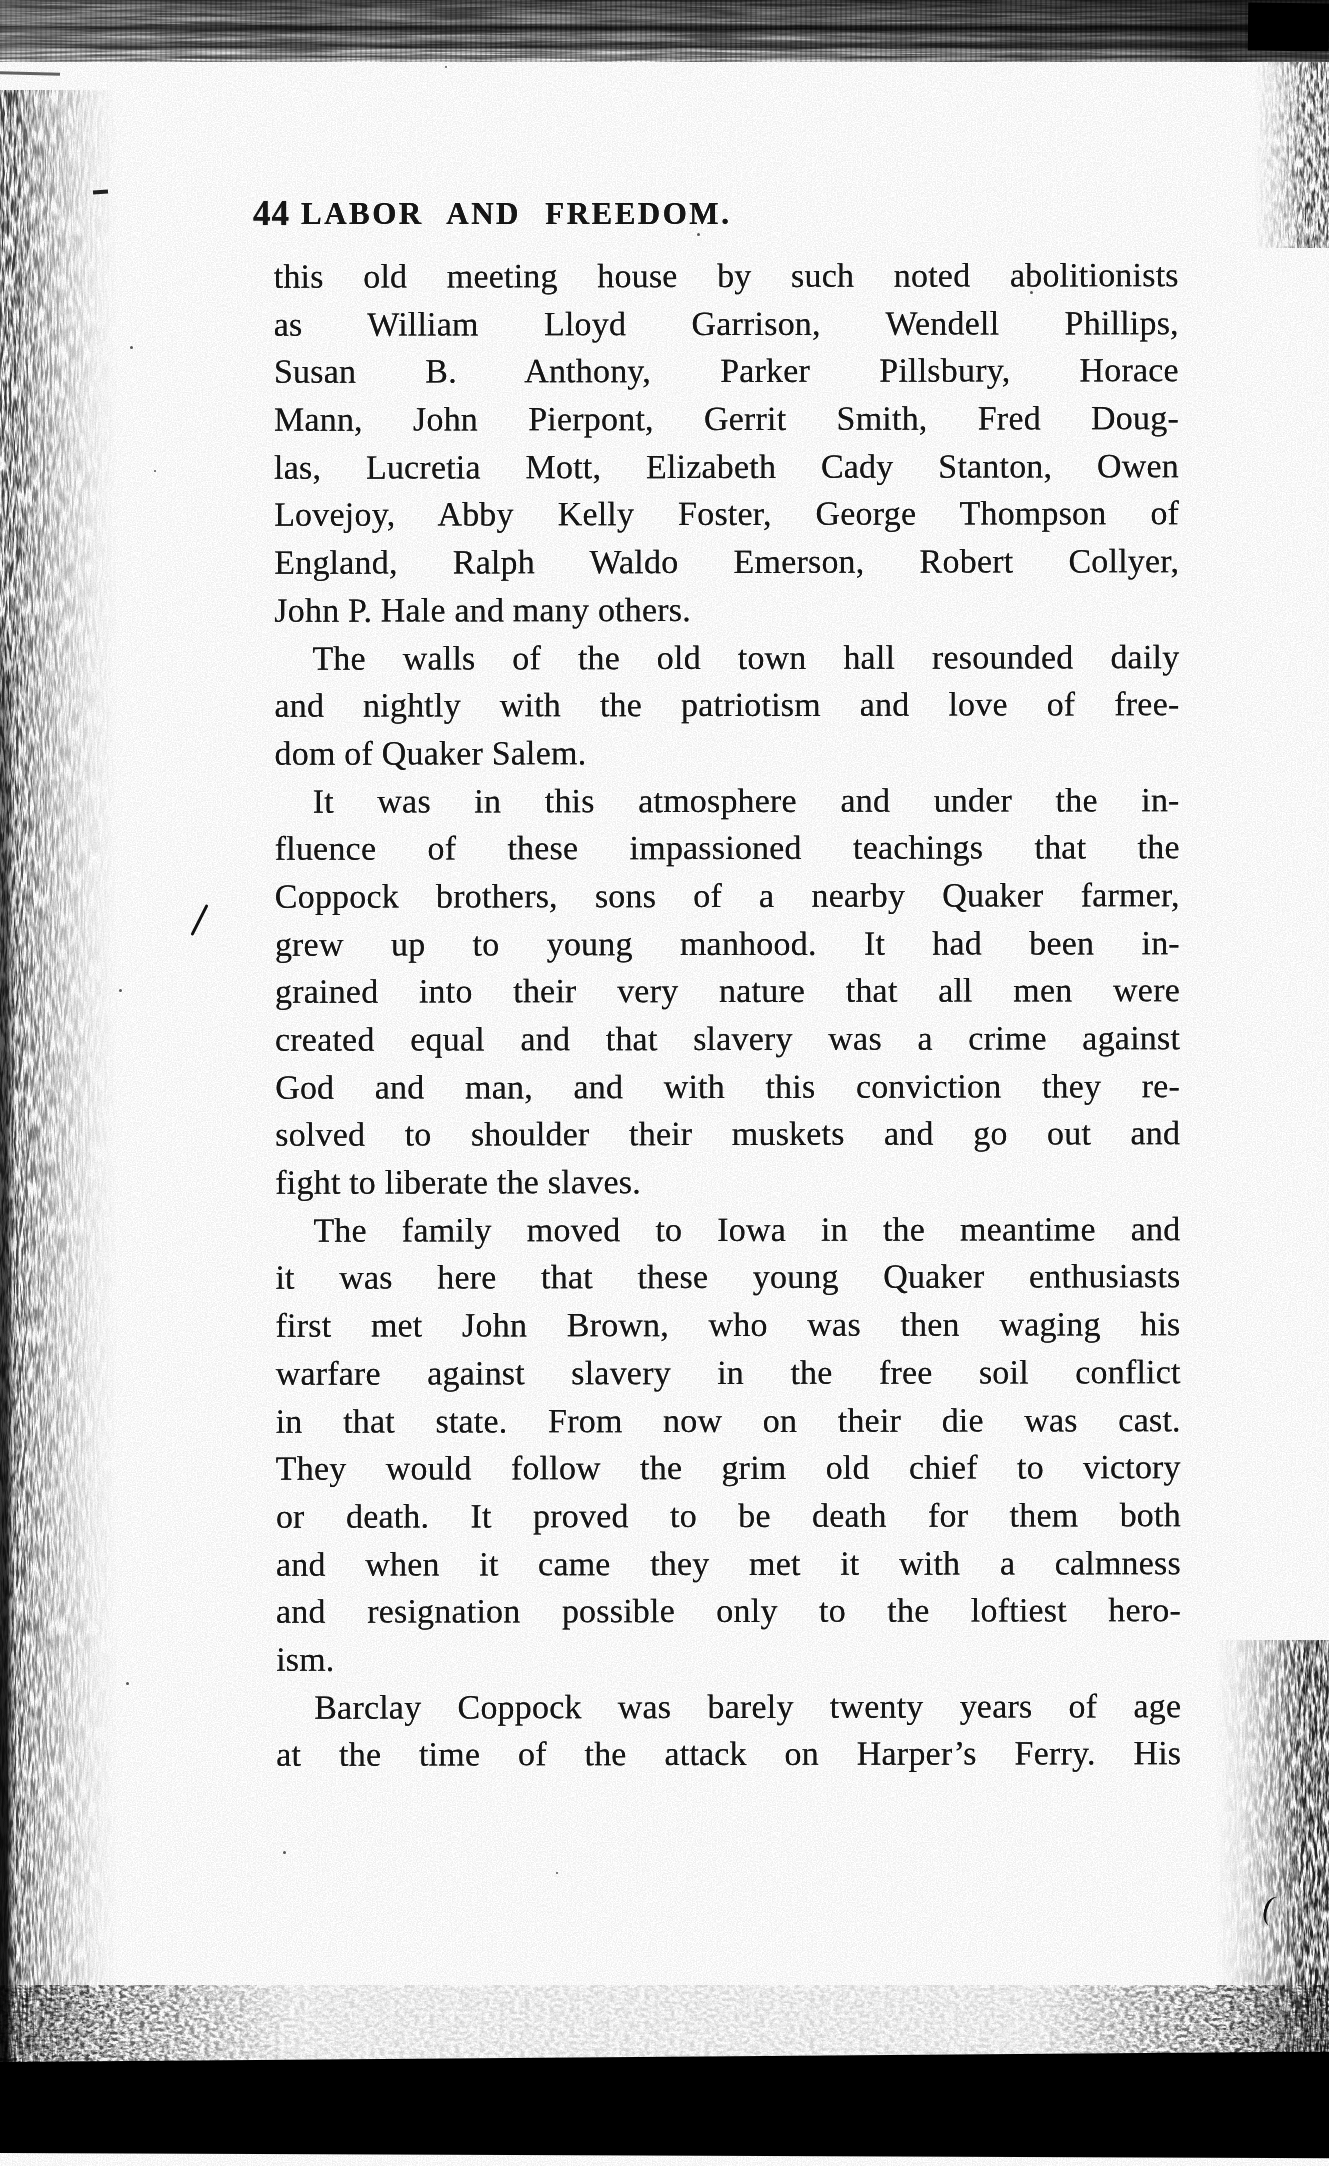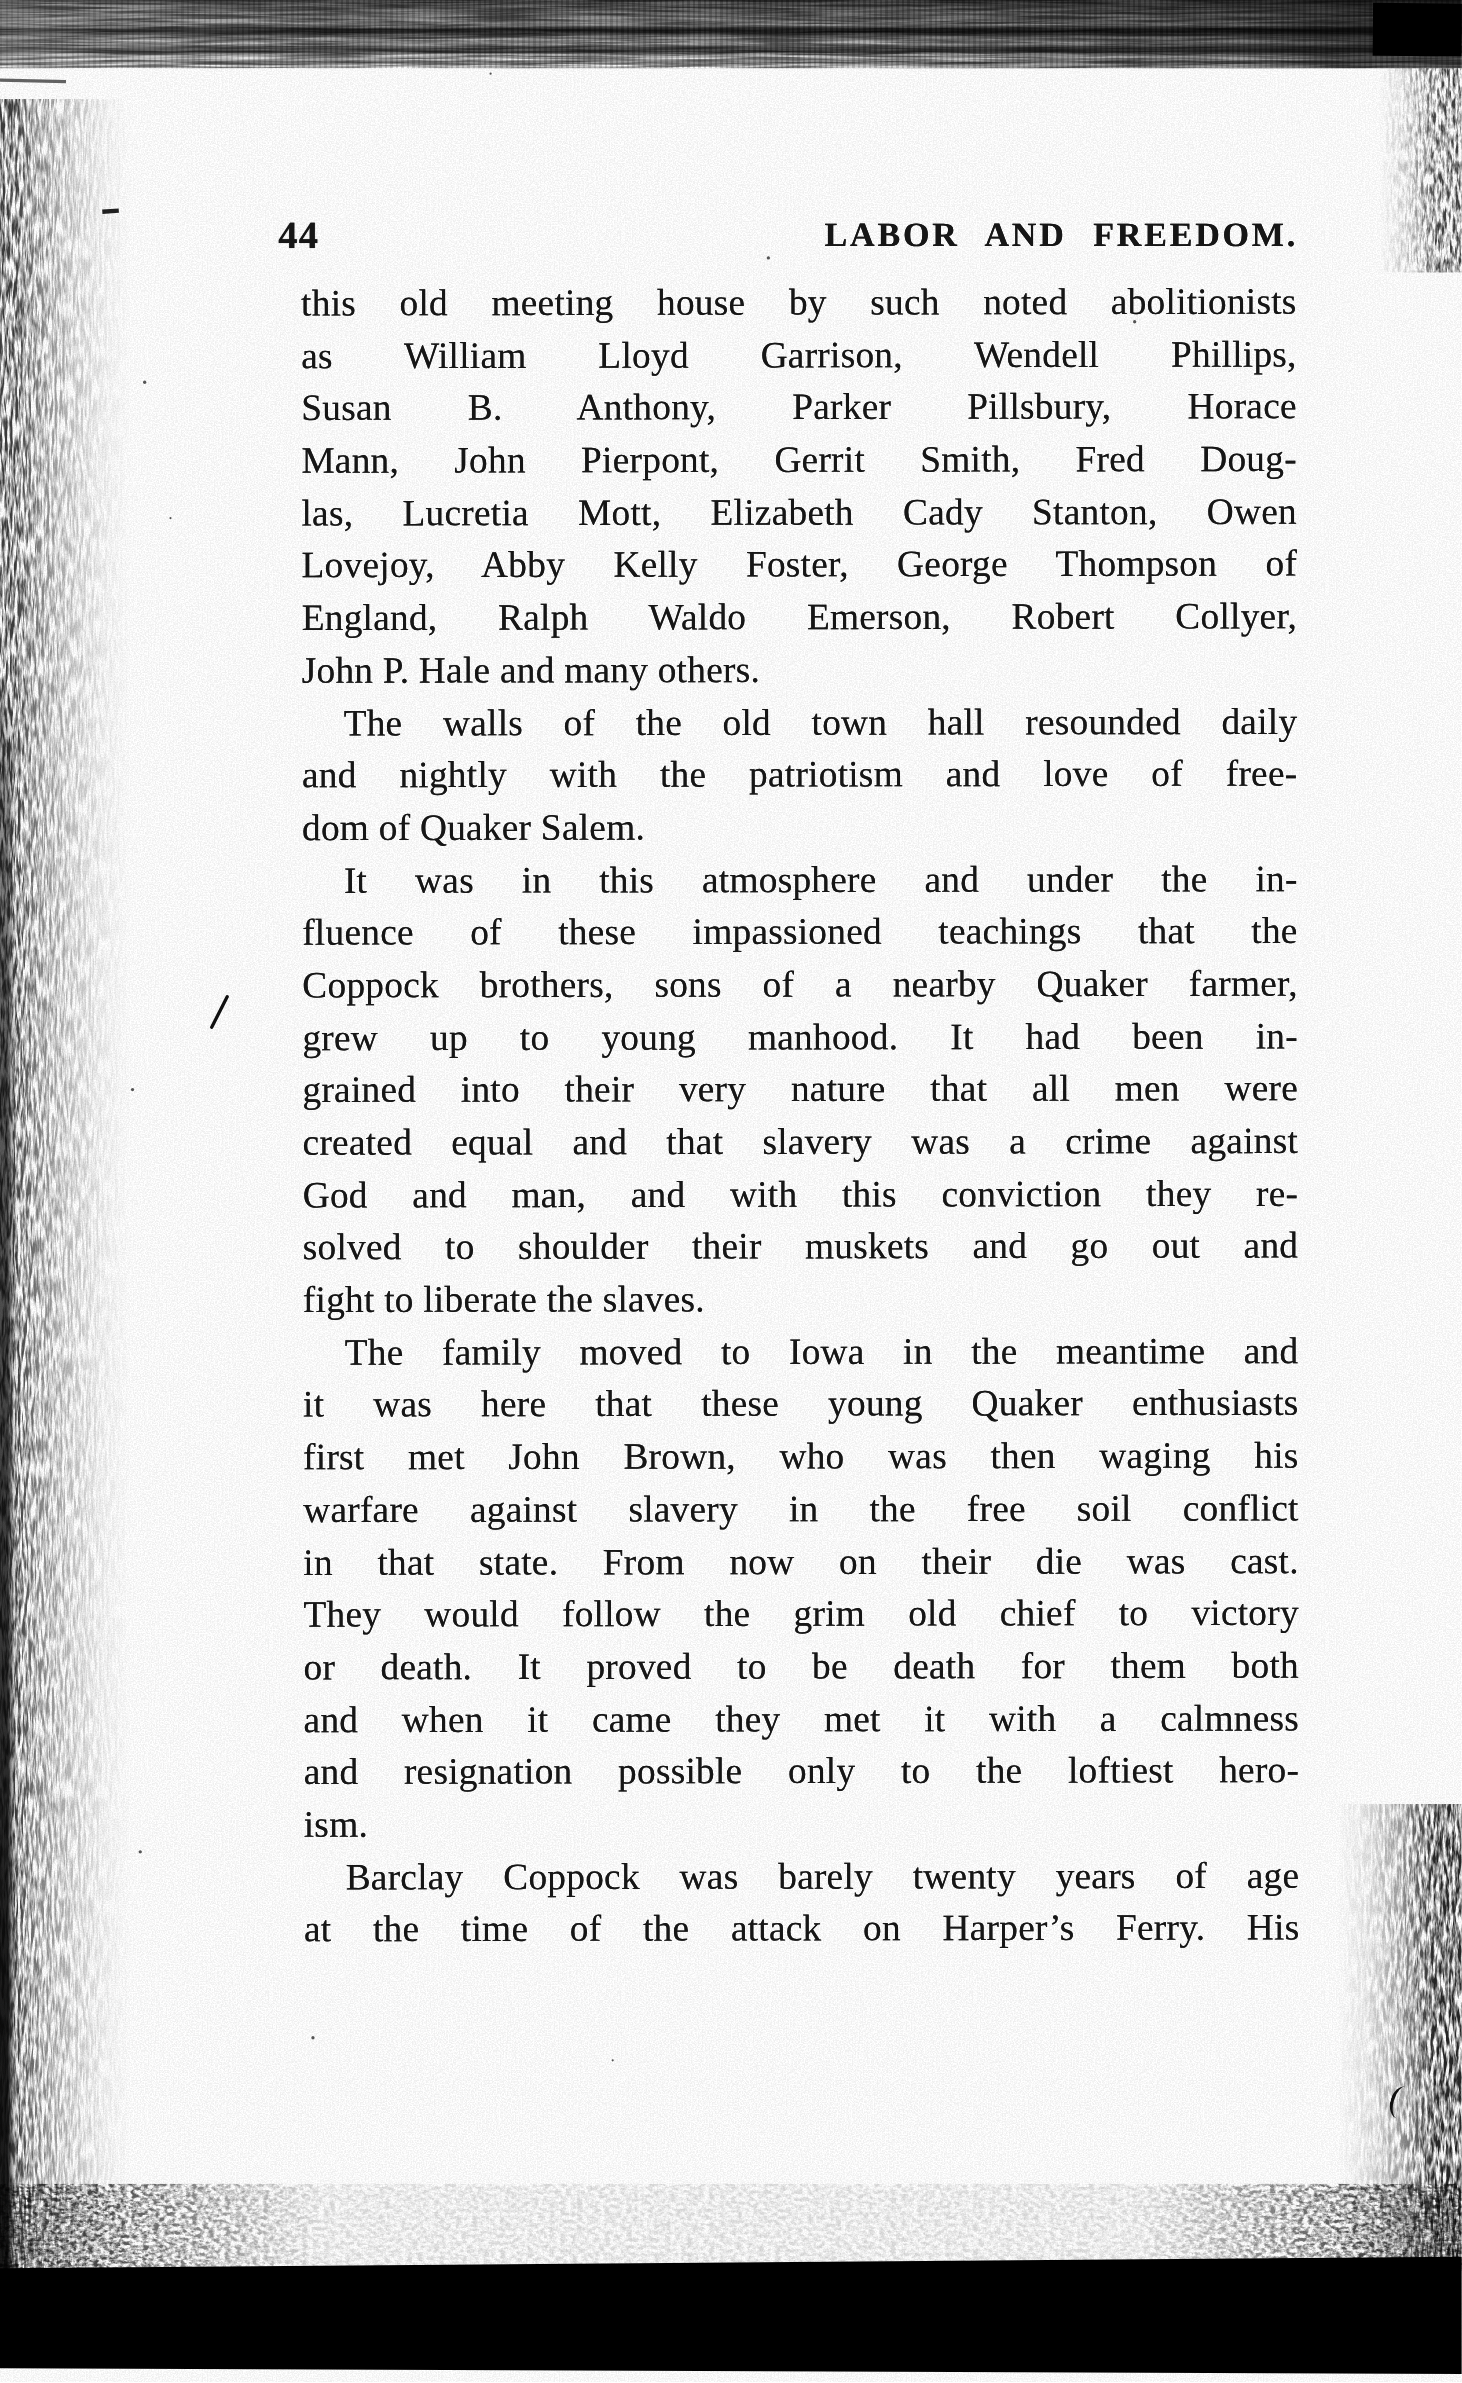--- a/index.html
+++ b/index.html
@@ -21,21 +21,21 @@
   
   .header-row{position:absolute;left:275px;top:196px;width:905px;height:40px;z-index:5;}
   .page-number{
     position:absolute;left:-22px;top:0;
     font-size:35px;line-height:36px;font-weight:700;
     letter-spacing:1px;
     text-shadow:0 0 0.7px var(--ink);
   }
   .running-title{
     position:absolute;left:0;top:1px;width:100%;
-    text-align:right;padding-left:26px;box-sizing:border-box;
+    text-align:left;padding-left:26px;box-sizing:border-box;
     font-size:31px;line-height:34px;font-weight:700;
     letter-spacing:2.5px;word-spacing:14px;
     text-shadow:0 0 0.6px var(--ink);
   }
   .body-text{
     position:absolute;left:275px;top:252px;width:905px;z-index:5;
     transform:rotate(-0.1deg);
   }
   .tline{
     height:47.7px;line-height:47.7px;

